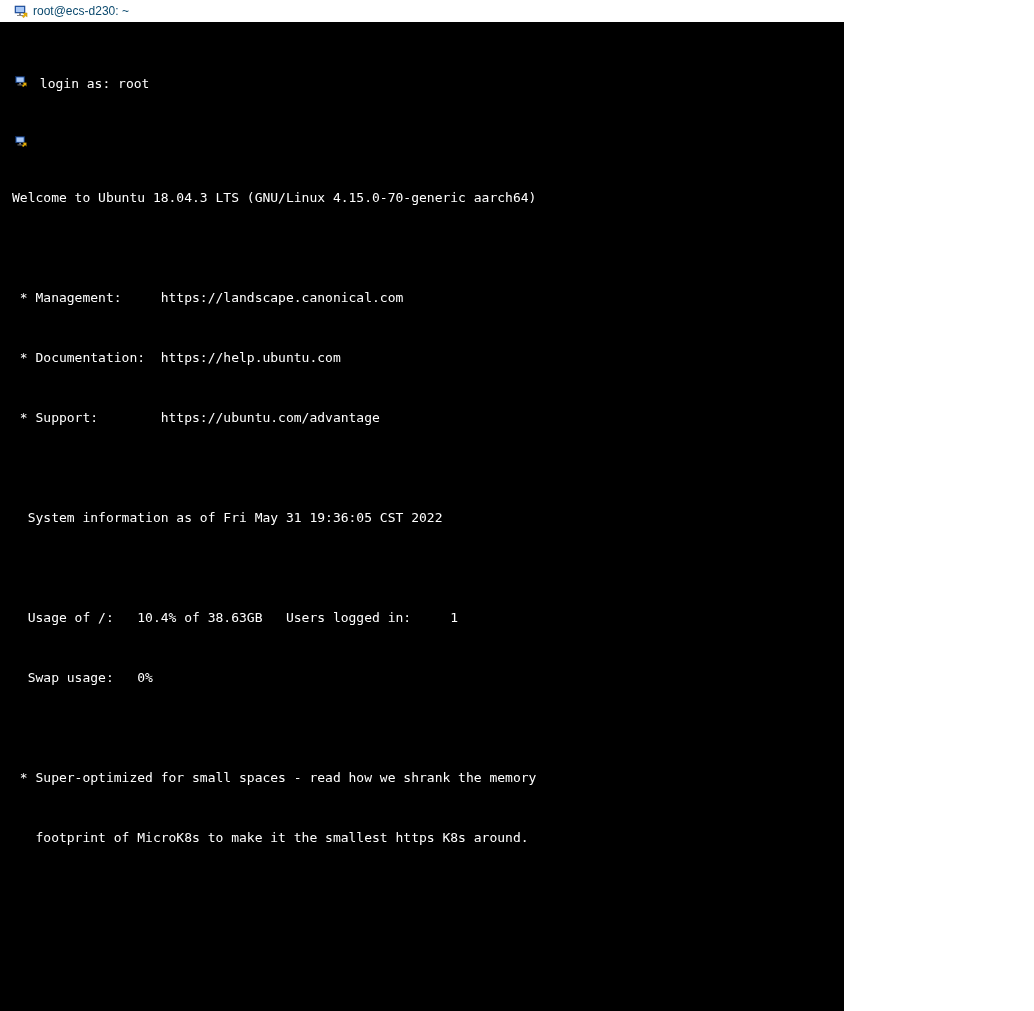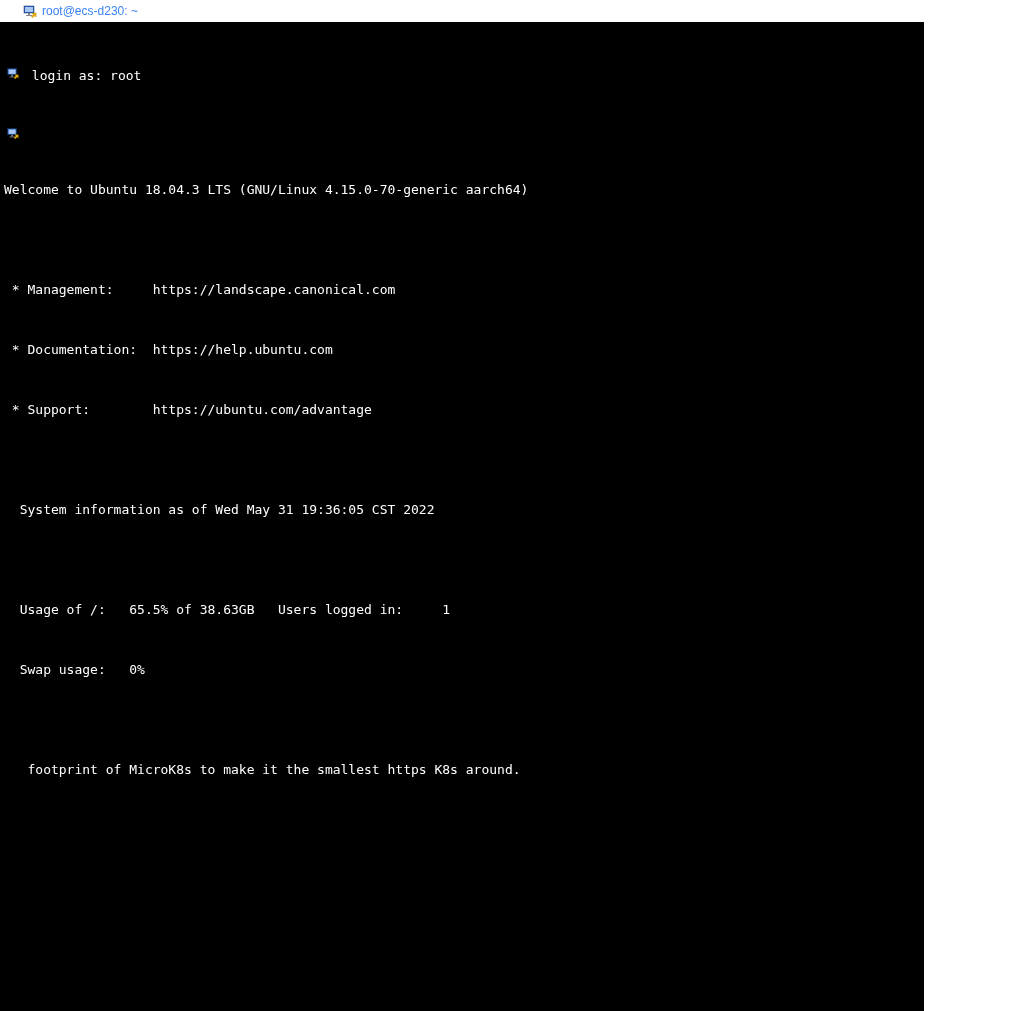--- a/index.html
+++ b/index.html
@@ -8,41 +8,41 @@
       background: #ffffff;
       width: 1034px;
       height: 1011px;
       overflow: hidden;
     }
     .title-bar {
       height: 22px;
       background: #ffffff;
       display: flex;
       align-items: center;
-      padding: 0 22px;
+      padding: 0 13px;
       font-size: 12px;
-      color: #3b82f6;
+      color: #0c4a6e;
     }
     .putty-icon {
       width: 16px;
       height: 16px;
       display: inline-flex;
       align-items: center;
       justify-content: center;
       margin-right: 4px;
     }
     .terminal {
       background: #000000;
       color: #ffffff;
       font-family: Consolas, "DejaVu Sans Mono", "Courier New", monospace;
       font-size: 13px;
       line-height: 20px;
       white-space: pre;
-      padding: 4px;
-      width: 924px;
+      padding: 12px;
+      width: 844px;
       height: 989px;
       overflow: hidden;
     }
     .line {
       display: flex;
       align-items: flex-start;
     }
     .line-icon {
       width: 20px;
       display: inline-flex;
@@ -96,25 +96,26 @@
         <path d="M12 9 L15 12 L13 12 L13 15 L11 15 L11 12 L9 12 Z" fill="#e8b007" stroke="#a07800" stroke-width="0.3" transform="rotate(45 12 12)"></path>
       </svg>
     </span>
   </div>
   <div class="plain-line">Welcome to Ubuntu 18.04.3 LTS (GNU/Linux 4.15.0-70-generic aarch64)</div>
   <div class="plain-line"></div>
   <div class="plain-line"> * Management:     https://landscape.canonical.com</div>
   <div class="plain-line"> * Documentation:  https://help.ubuntu.com</div>
   <div class="plain-line"> * Support:        https://ubuntu.com/advantage</div>
   <div class="plain-line"></div>
-  <div class="plain-line">  System information as of Wed May 31 19:36:05 CST 2022</div>
+  <div class="plain-line">  System information as of Fri May 31 19:36:05 CST 2022</div>
   <div class="plain-line"></div>
-  <div class="plain-line">  Usage of /:   65.5% of 38.63GB   Users logged in:     1</div>
+  <div class="plain-line">  Usage of /:   10.4% of 38.63GB   Users logged in:     1</div>
   <div class="plain-line">  Swap usage:   0%</div>
   <div class="plain-line"></div>
+  <div class="plain-line"> * Super-optimized for small spaces - read how we shrank the memory</div>
   <div class="plain-line">   footprint of MicroK8s to make it the smallest https K8s around.</div>
   <div class="plain-line"></div>
   
   <div class="plain-line"></div>
   
   
   <div class="plain-line"></div>
   
   
   <div class="plain-line"></div>

